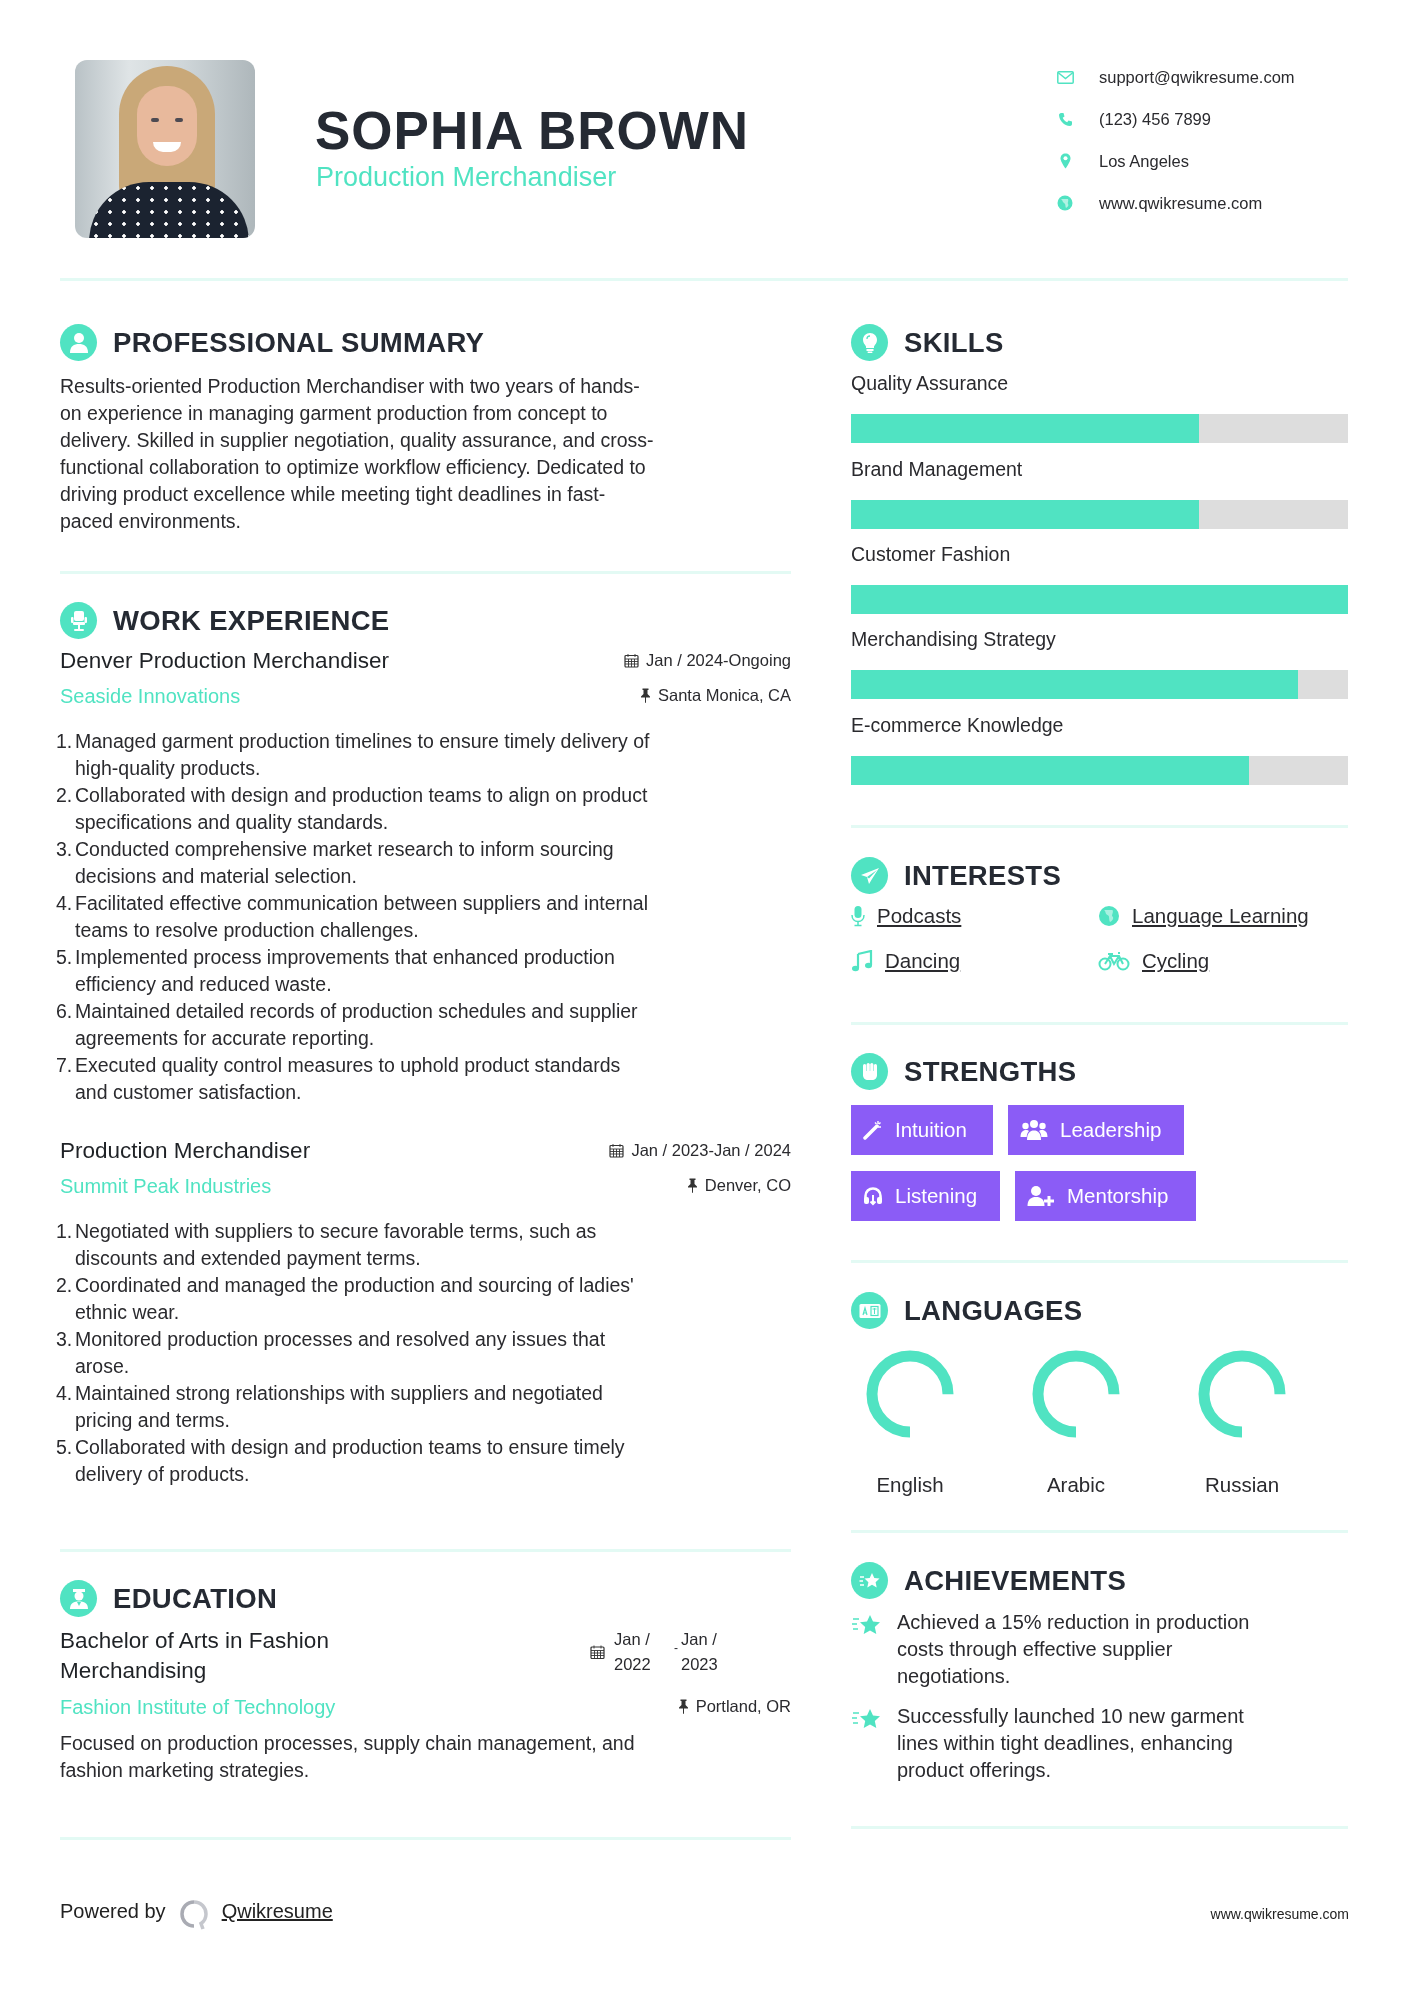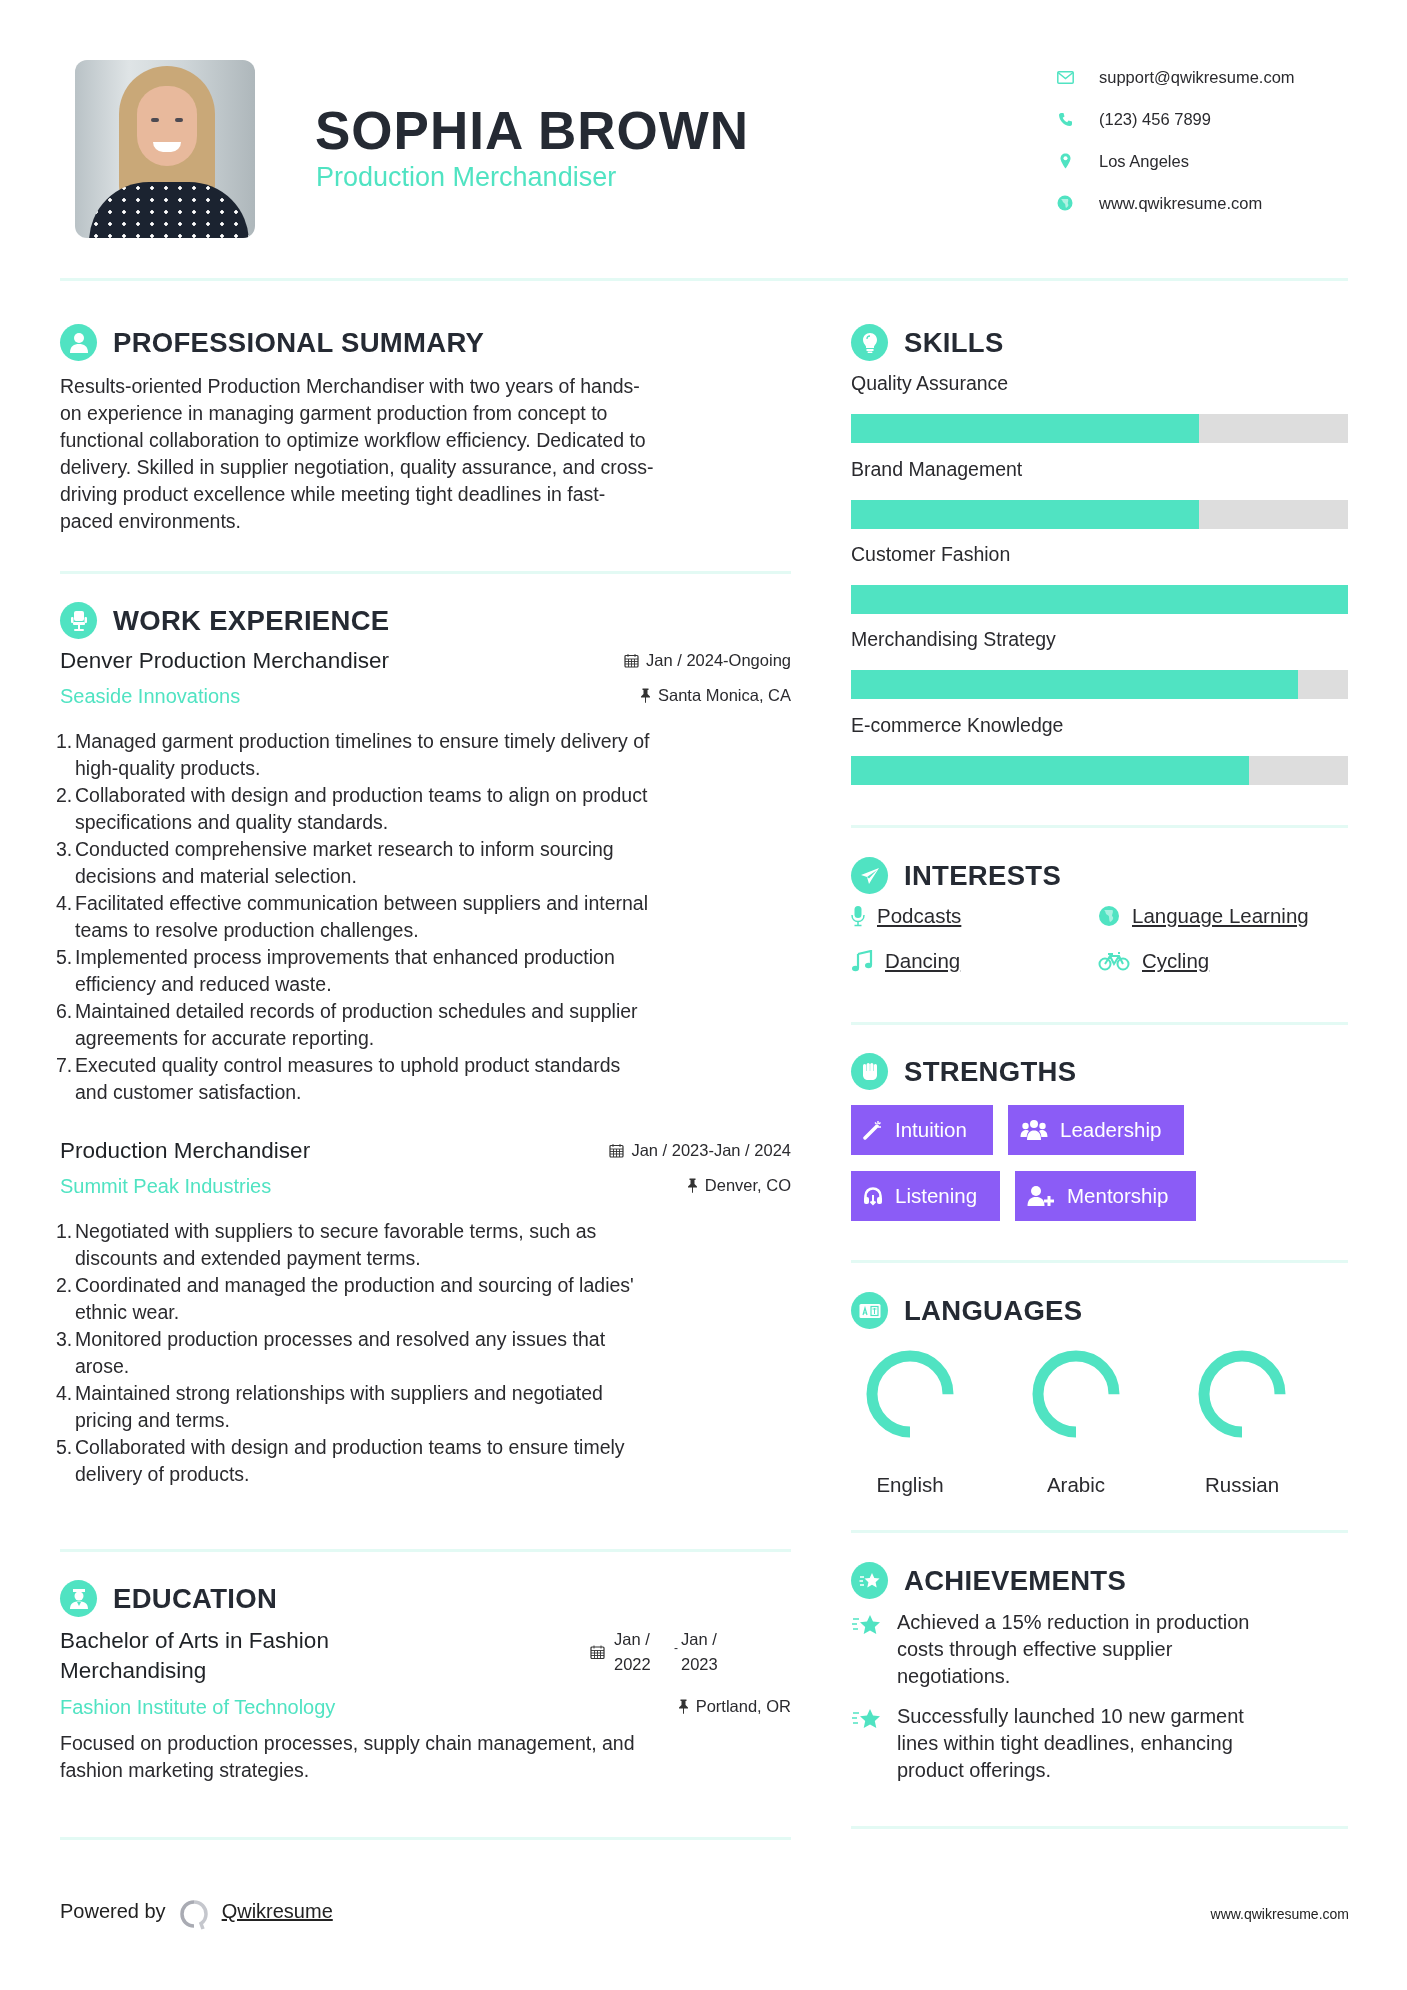--- a/index.html
+++ b/index.html
@@ -134,22 +134,22 @@
       <svg width="20" height="22" viewBox="0 0 20 22">
           <circle cx="10" cy="6" r="5" fill="#fff"></circle>
           <path d="M1 21 C1 14 5 12 10 12 C15 12 19 14 19 21Z" fill="#fff"></path>
         </svg>
     </span>
     <span class="sec-title">PROFESSIONAL SUMMARY</span>
   </div>
   <div class="para" style="left:60px; top:373px; width:740px;">
     <div>Results-oriented Production Merchandiser with two years of hands-</div>
     <div>on experience in managing garment production from concept to</div>
+    <div>delivery. Skilled in supplier negotiation, quality assurance, and cross-</div>
     <div>functional collaboration to optimize workflow efficiency. Dedicated to</div>
-    <div>delivery. Skilled in supplier negotiation, quality assurance, and cross-</div>
     <div>driving product excellence while meeting tight deadlines in fast-</div>
     <div>paced environments.</div>
   </div>
 
   <div class="divider" style="left:60px; top:571px; width:731px;"></div>
 
   <div class="sec-head" style="left:60px; top:602px;">
     <span class="sec-icon">
       <svg width="18" height="22" viewBox="0 0 18 22">
           <rect x="4" y="1" width="10" height="10" rx="2" fill="#fff"></rect>

